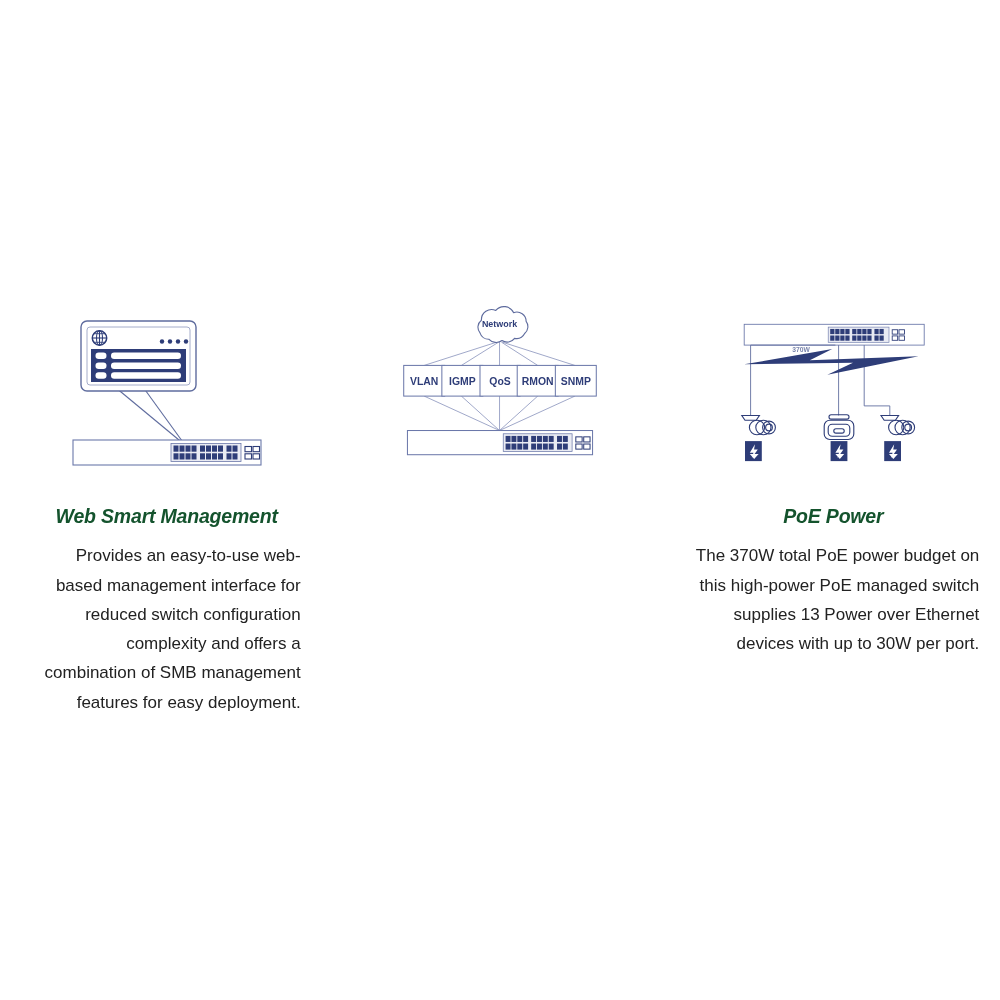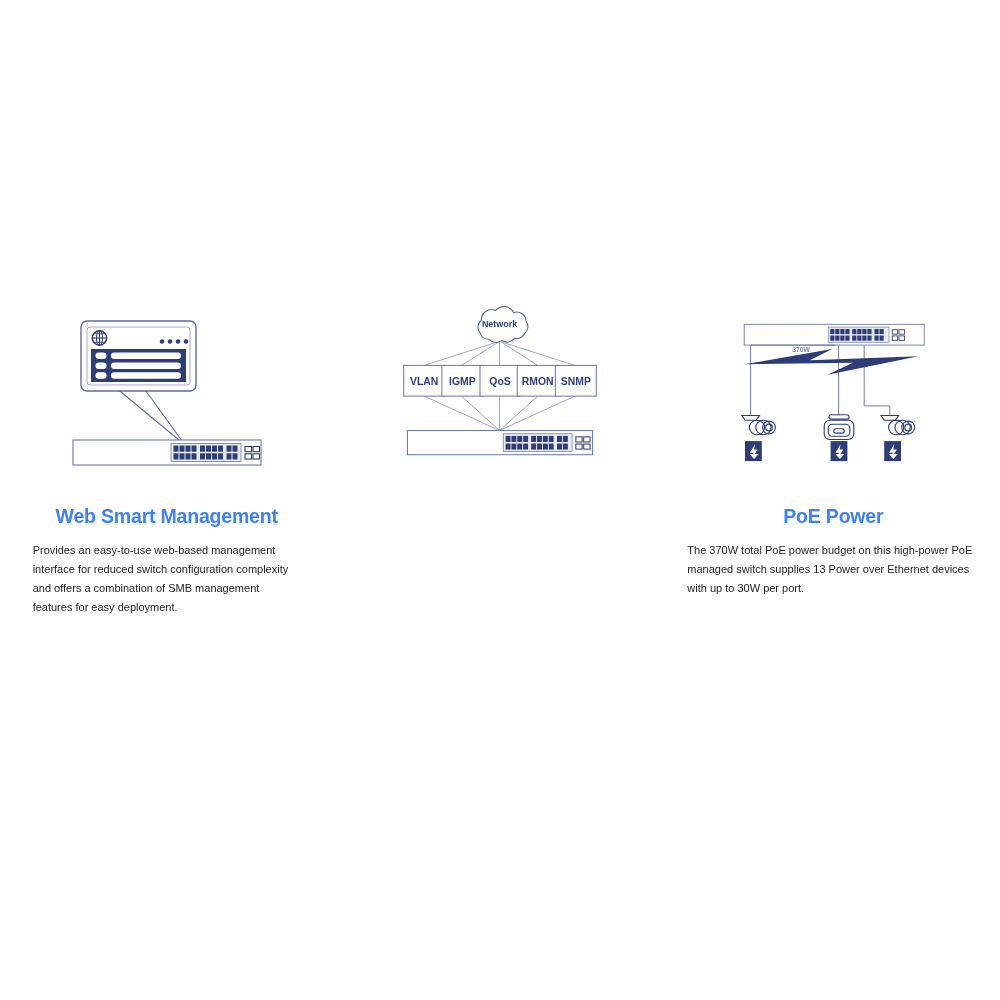--- a/index.html
+++ b/index.html
@@ -33,34 +33,35 @@
     width:200px;
     height:215px;
     position:relative;
     display:block;
   }
   .illus svg{display:block;width:100%;height:100%;}
 
   .feature-title{
     font-size:19.5px;
     font-weight:bold;
-    color:#3b82f6;
+    color:#14532d;
     letter-spacing:-0.2px;
     margin:0;
     padding:0;
     text-align:center;
     line-height:1.2;
+    font-style:italic;
   }
   .feature-body{
     margin:0;
     padding:0;
     margin-top:13px;
     width:268px;
-    text-align:left;
-    font-size:11px;
+    text-align:right;
+    font-size:17px;
     line-height:1.72;
     color:#222222;
   }
   .col-3 .feature-body{width:292px;}
   .col-2 .feature-body{width:288px;}
 </style>
 </head>
 <body>
 
 <div class="page">

